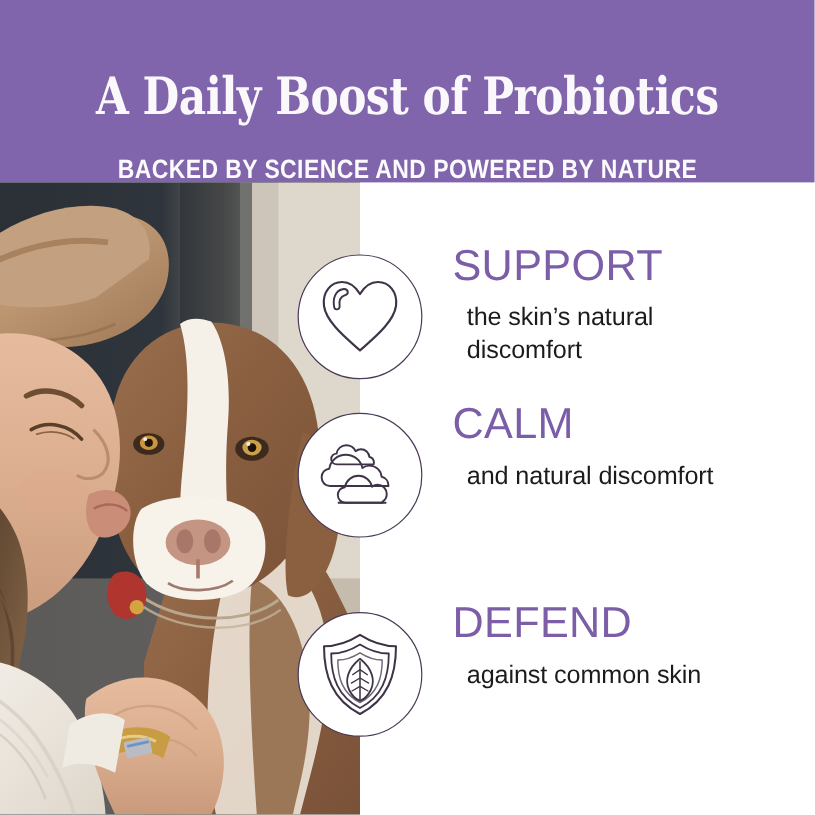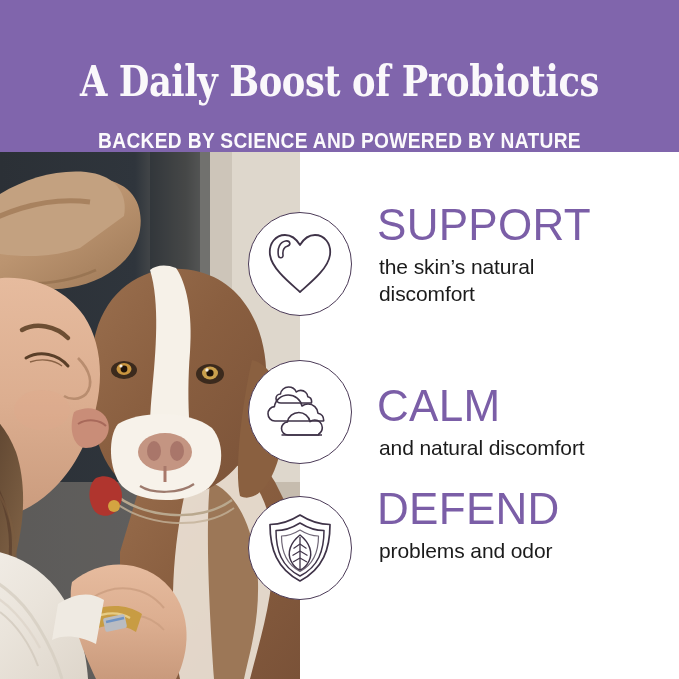--- a/index.html
+++ b/index.html
@@ -71,22 +71,22 @@
     width:431px;height:460px;
   }
   .feature{
     position:absolute;
     left:0;
     width:431px;
     display:flex;
     align-items:flex-start;
   }
   .feature.f0{top:12px;}
-  .feature.f1{top:160px;align-items:flex-end;}
-  .feature.f2{top:296px;}
+  .feature.f1{top:144px;}
+  .feature.f2{top:310px;}
 
   .badge{
     position:relative;
     flex:0 0 auto;
     width:104px;height:104px;
     border-radius:50%;
     background:#ffffff;
     border:1.6px solid #4b3a57;
     box-sizing:border-box;
     display:flex;align-items:center;justify-content:center;
@@ -95,34 +95,34 @@
   .badge svg{display:block;}
 
   .ftext{
     flex:1 1 auto;
     padding-left:25px;
     padding-top:0px;
   }
   .fhead{
     font-family:"Liberation Sans", sans-serif;
     font-weight:400;
-    font-size:44px;
+    font-size:36px;
     line-height:1.05;
     color:#7B5EA7;
     letter-spacing:0.3px;
     margin:0 0 6px 0;
     white-space:nowrap;
   }
   .fbody{
     font-family:"Liberation Sans", sans-serif;
     font-weight:400;
     font-size:21px;
     line-height:1.28;
     color:#1b1b1b;
-    margin:2px;
+    margin:12px;
     letter-spacing:-0.1px;
   }
   .fbody span{display:block;white-space:nowrap;}
 </style>
 </head>
 <body>
 
 <div class="poster">
 
   <div class="banner">
@@ -307,19 +307,19 @@
             <path d="M35 26 L35 59" stroke="#3f3348" stroke-width="1.3" fill="none"></path>
             <path d="M35 33 L28.5 37.5 M35 33 L41.5 37.5" stroke="#3f3348" stroke-width="1.1" fill="none"></path>
             <path d="M35 40 L27.5 44.5 M35 40 L42.5 44.5" stroke="#3f3348" stroke-width="1.1" fill="none"></path>
             <path d="M35 47 L28 51 M35 47 L42 51" stroke="#3f3348" stroke-width="1.1" fill="none"></path>
           </svg>
         </span>
       </div>
       <div class="ftext">
         <p class="fhead">DEFEND</p>
         <p class="fbody">
-          <span>problems and odor</span>
+          <span>against common skin</span>
         </p>
       </div>
     </div>
 
   </div>
 </div>
 
 </body></html>

